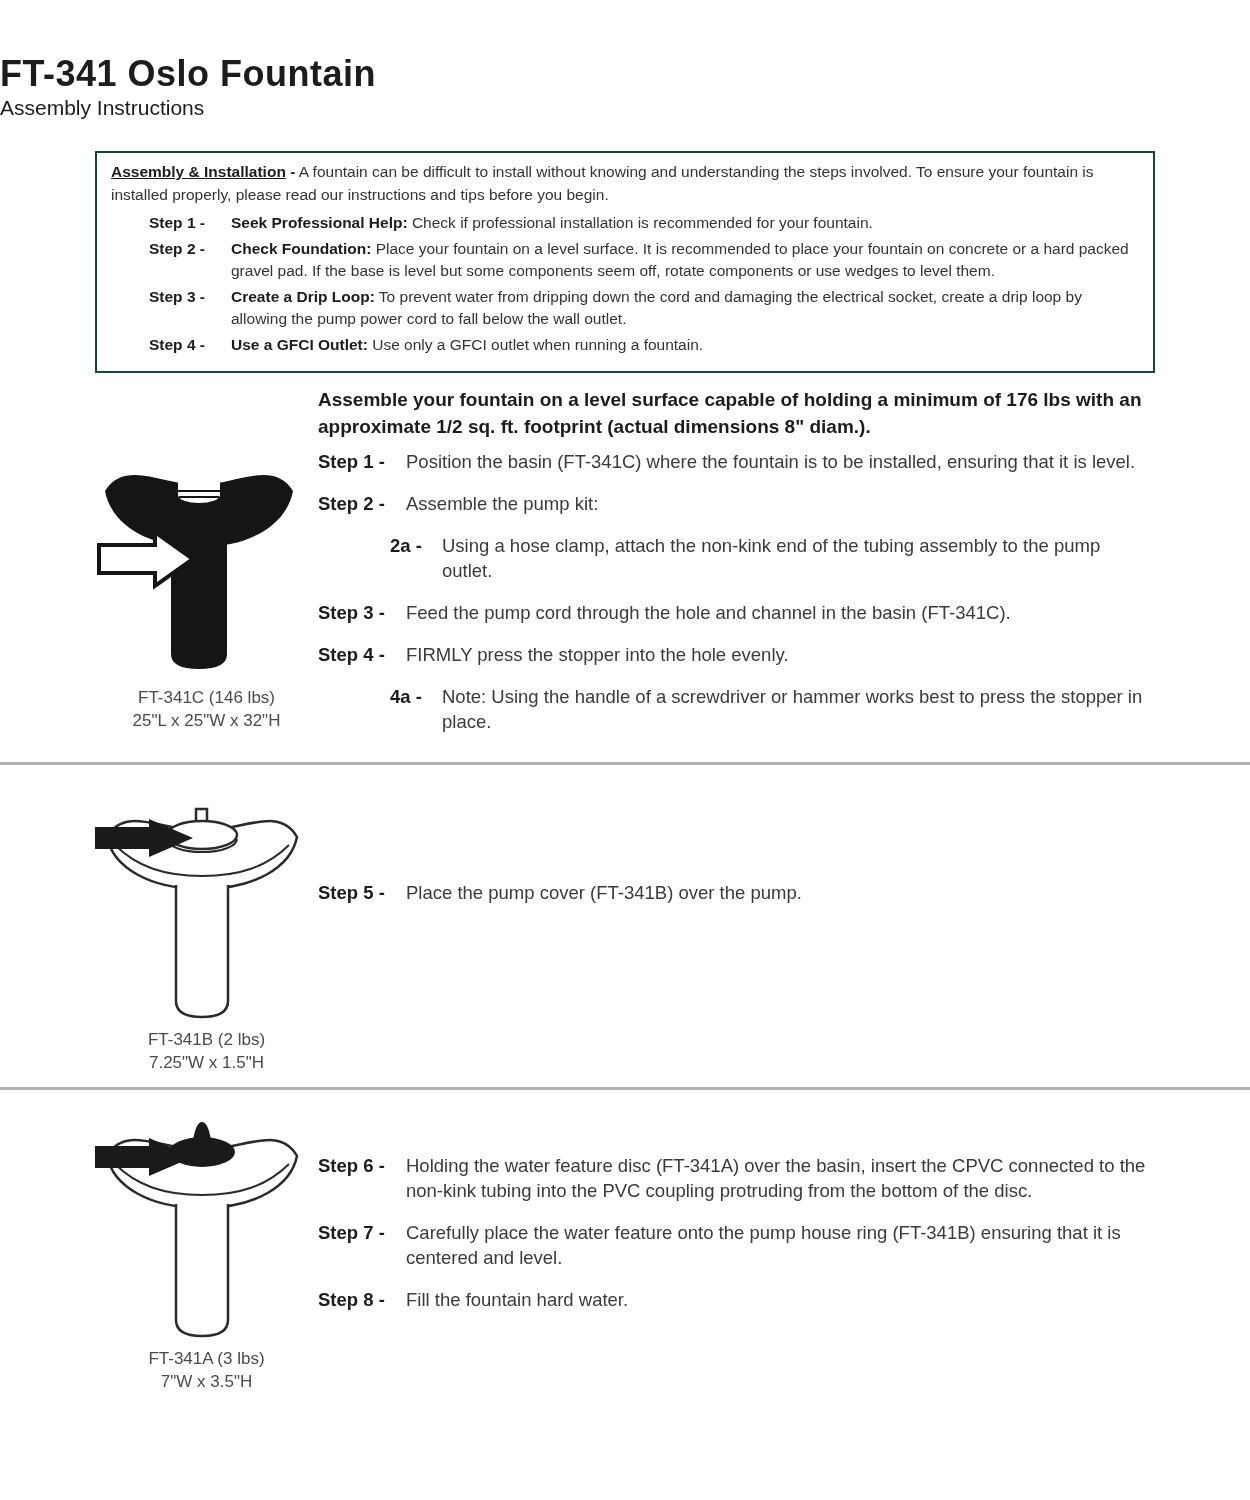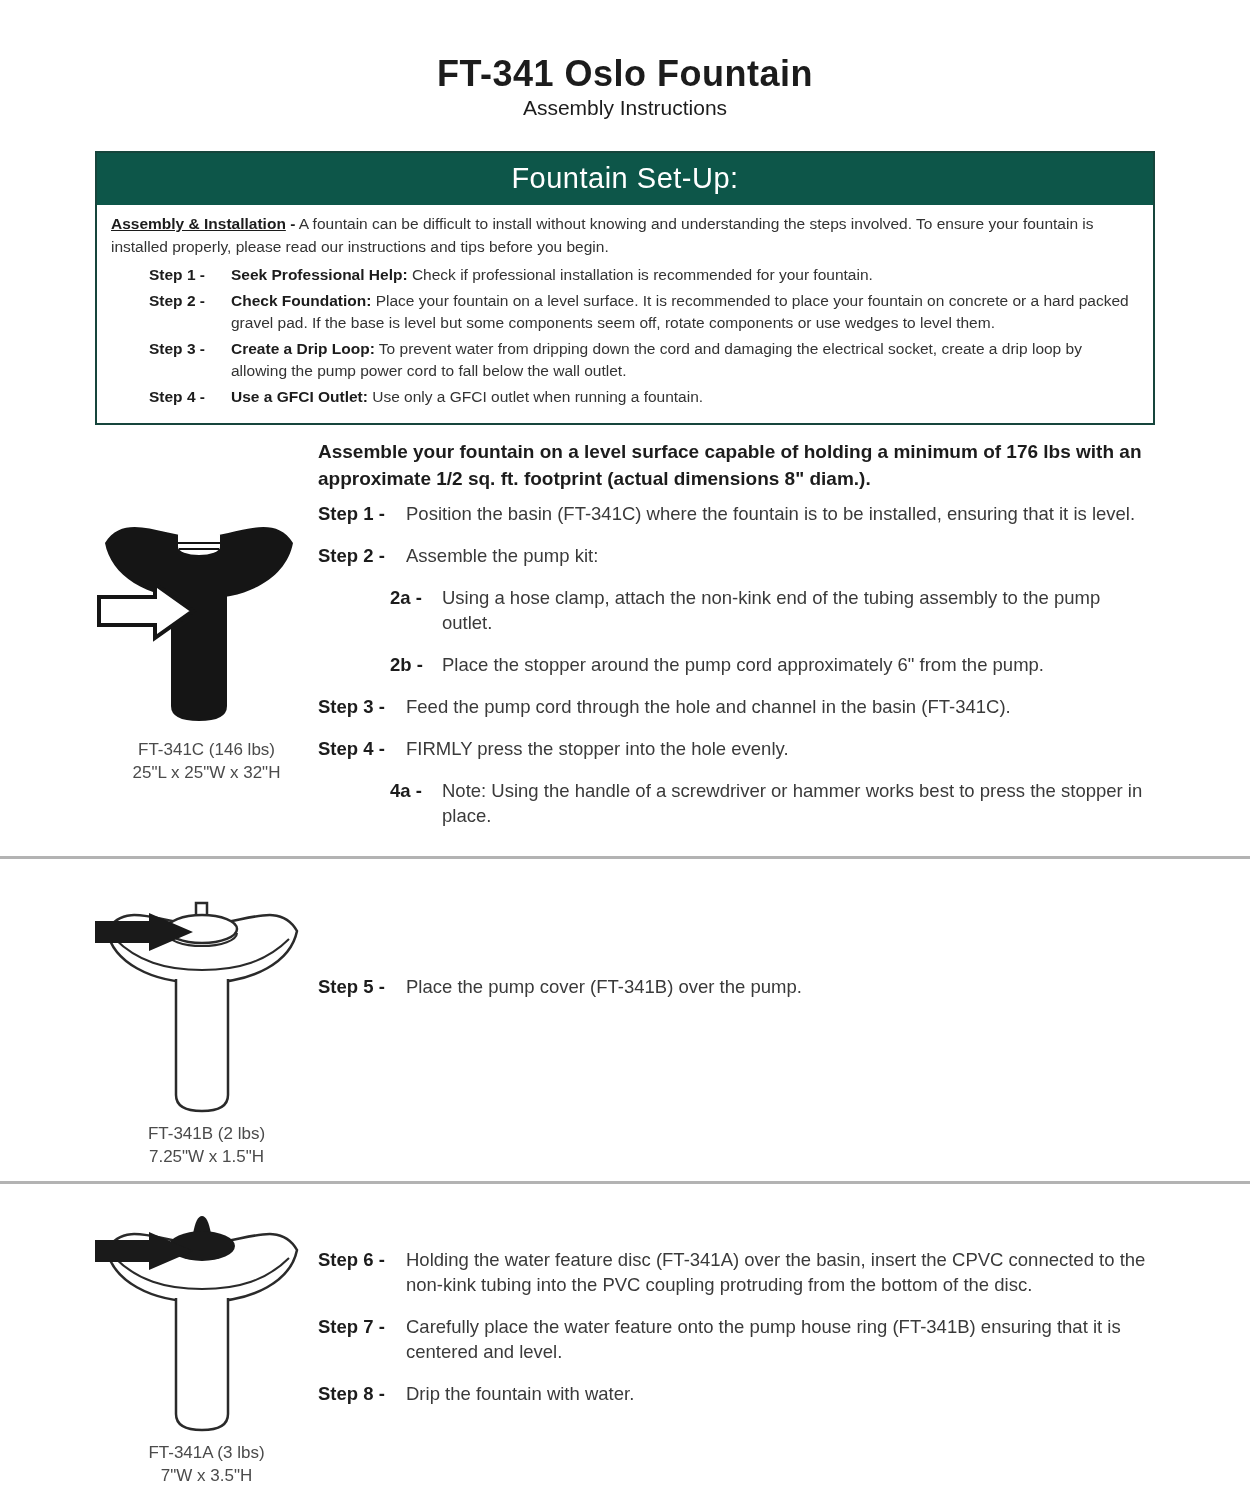--- a/index.html
+++ b/index.html
@@ -6,21 +6,21 @@
     margin: 0; padding: 0;
     width: 1250px; height: 1500px;
     background: #ffffff;
     font-family: "Liberation Sans", sans-serif;
     color: #2e2e2e;
     overflow: hidden;
   }
   .page { width: 1250px; height: 1500px; position: relative; }
 
   
-  .title-block { text-align: center; padding-top: 52px; }
+  .title-block { padding-top: 52px; }
   .title-main { font-size: 36px; font-weight: bold; color: #1c1c1c; line-height: 1.2; letter-spacing: 0.5px; }
   .title-sub  { font-size: 21px; font-weight: normal; color: #1c1c1c; line-height: 1.25; }
 
   
   .setup-box {
     margin: 30px 95px 0 95px;
     border: 2px solid #16453c;
     background: #ffffff;
   }
   .setup-header {
@@ -74,21 +74,20 @@
 <body>
 
 <div class="page">
 
   <div class="title-block">
     <div class="title-main">FT-341 Oslo Fountain</div>
     <div class="title-sub">Assembly Instructions</div>
   </div>
 
   <div class="setup-box">
-    <div class="setup-header">Fountain Set-Up:</div>
     <div class="setup-body">
       <div class="setup-intro">
         <span class="lead">Assembly &amp; Installation</span>
         <span class="lead-dash">-</span>
         <span>A fountain can be difficult to install without knowing and understanding the steps involved. To ensure your fountain is installed properly, please read our instructions and tips before you begin.</span>
       </div>
       <div class="setup-step">
         <span class="s-label">Step 1 -</span>
         <span class="s-body"><span class="s-bold">Seek Professional Help:</span> <span>Check if professional installation is recommended for your fountain.</span></span>
       </div>
@@ -134,24 +133,20 @@
         <span class="st-text">Position the basin (FT-341C) where the fountain is to be installed, ensuring that it is level.</span>
       </div>
       <div class="step-row">
         <span class="st-label">Step 2 -</span>
         <span class="st-text">Assemble the pump kit:</span>
       </div>
       <div class="step-row indent">
         <span class="st-label">2a -</span>
         <span class="st-text">Using a hose clamp, attach the non-kink end of the tubing assembly to the pump outlet.</span>
       </div>
-      <div class="step-row indent">
-        <span class="st-label">2b -</span>
-        <span class="st-text">Place the stopper around the pump cord approximately 6" from the pump.</span>
-      </div>
       <div class="step-row">
         <span class="st-label">Step 3 -</span>
         <span class="st-text">Feed the pump cord through the hole and channel in the basin (FT-341C).</span>
       </div>
       <div class="step-row">
         <span class="st-label">Step 4 -</span>
         <span class="st-text">FIRMLY press the stopper into the hole evenly.</span>
       </div>
       <div class="step-row indent">
         <span class="st-label">4a -</span>
@@ -213,18 +208,18 @@
       <div class="step-row">
         <span class="st-label">Step 6 -</span>
         <span class="st-text">Holding the water feature disc (FT-341A) over the basin, insert the CPVC connected to the non-kink tubing into the PVC coupling protruding from the bottom of the disc.</span>
       </div>
       <div class="step-row">
         <span class="st-label">Step 7 -</span>
         <span class="st-text">Carefully place the water feature onto the pump house ring (FT-341B) ensuring that it is centered and level.</span>
       </div>
       <div class="step-row">
         <span class="st-label">Step 8 -</span>
-        <span class="st-text">Drip the fountain with water.</span>
+        <span class="st-text">Fill the fountain hard water.</span>
       </div>
     </div>
   </div>
 
 </div>
 
 </body></html>

